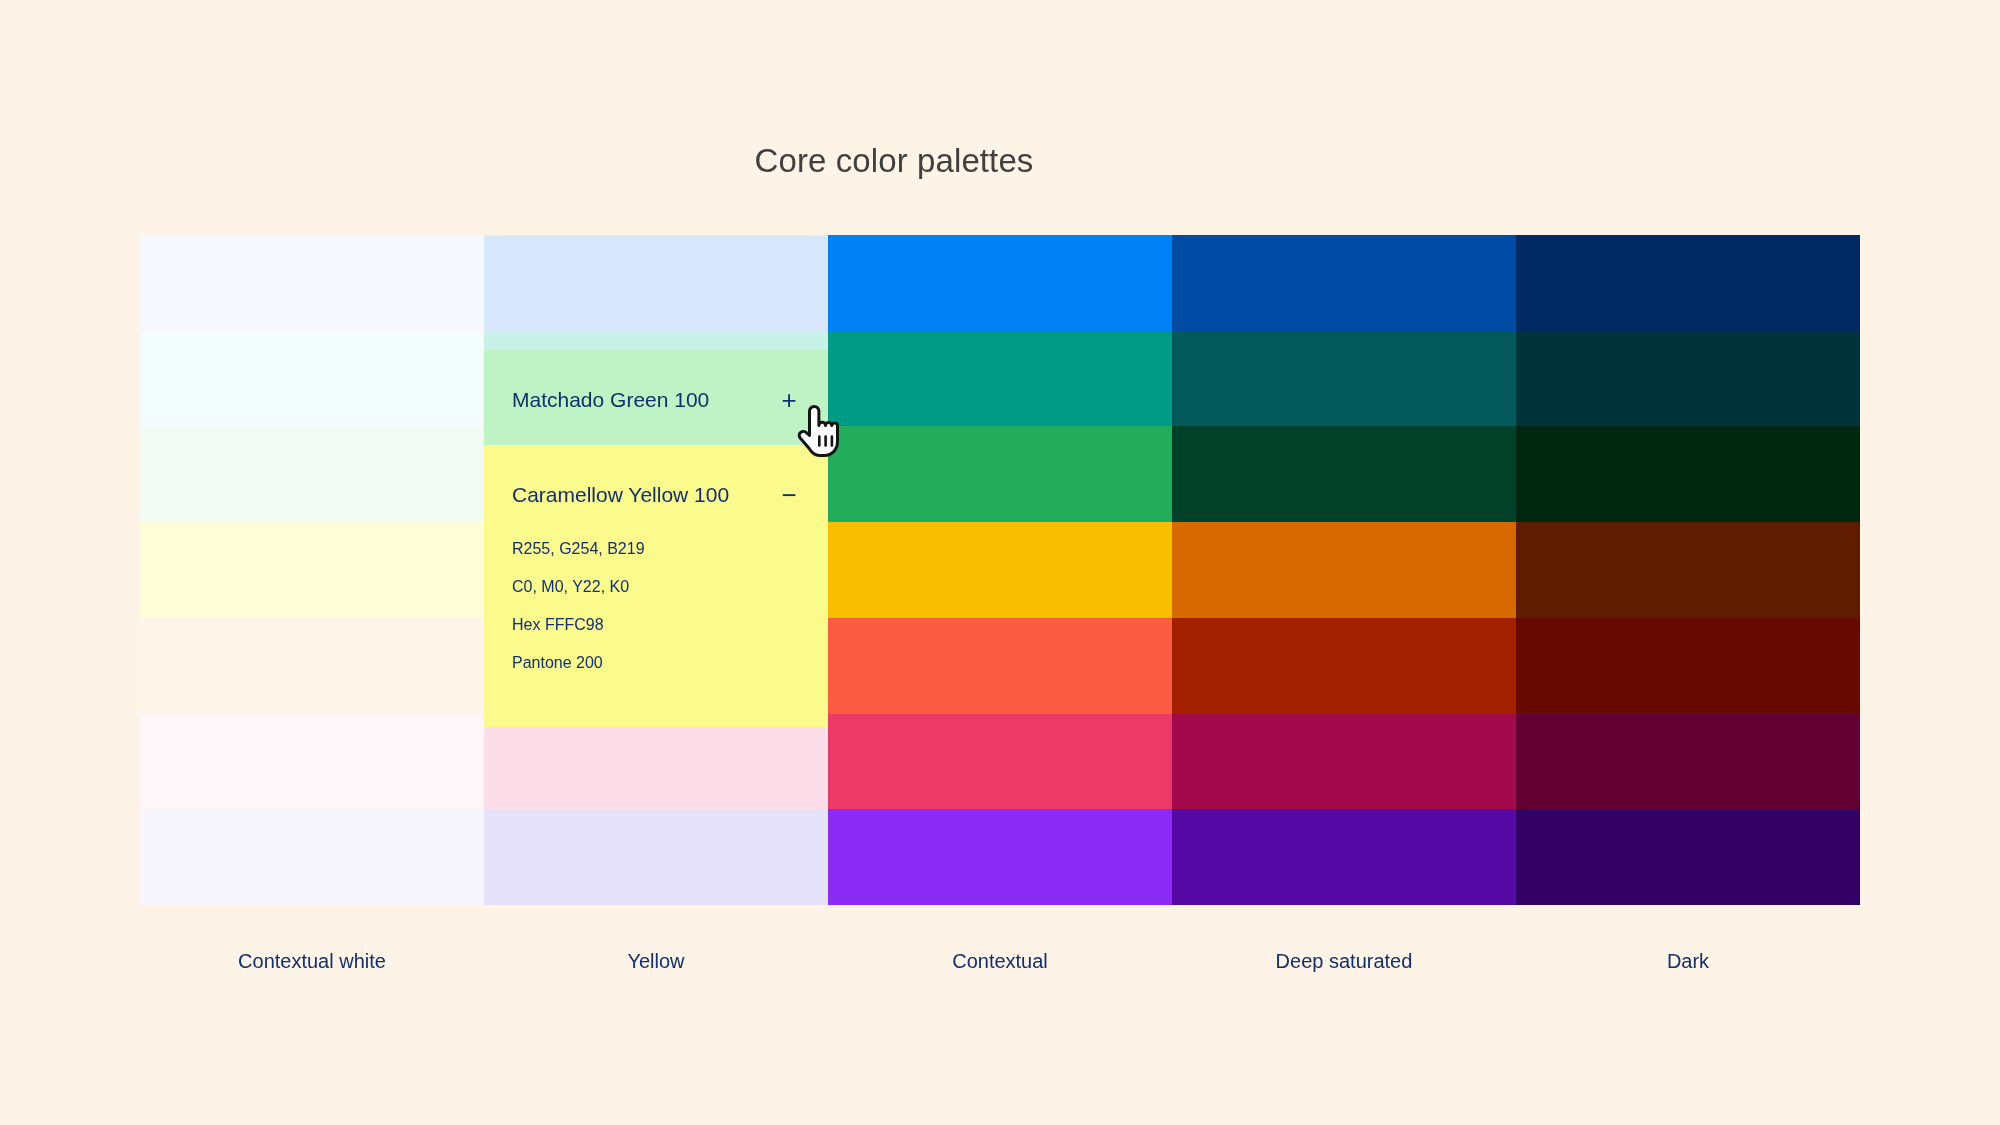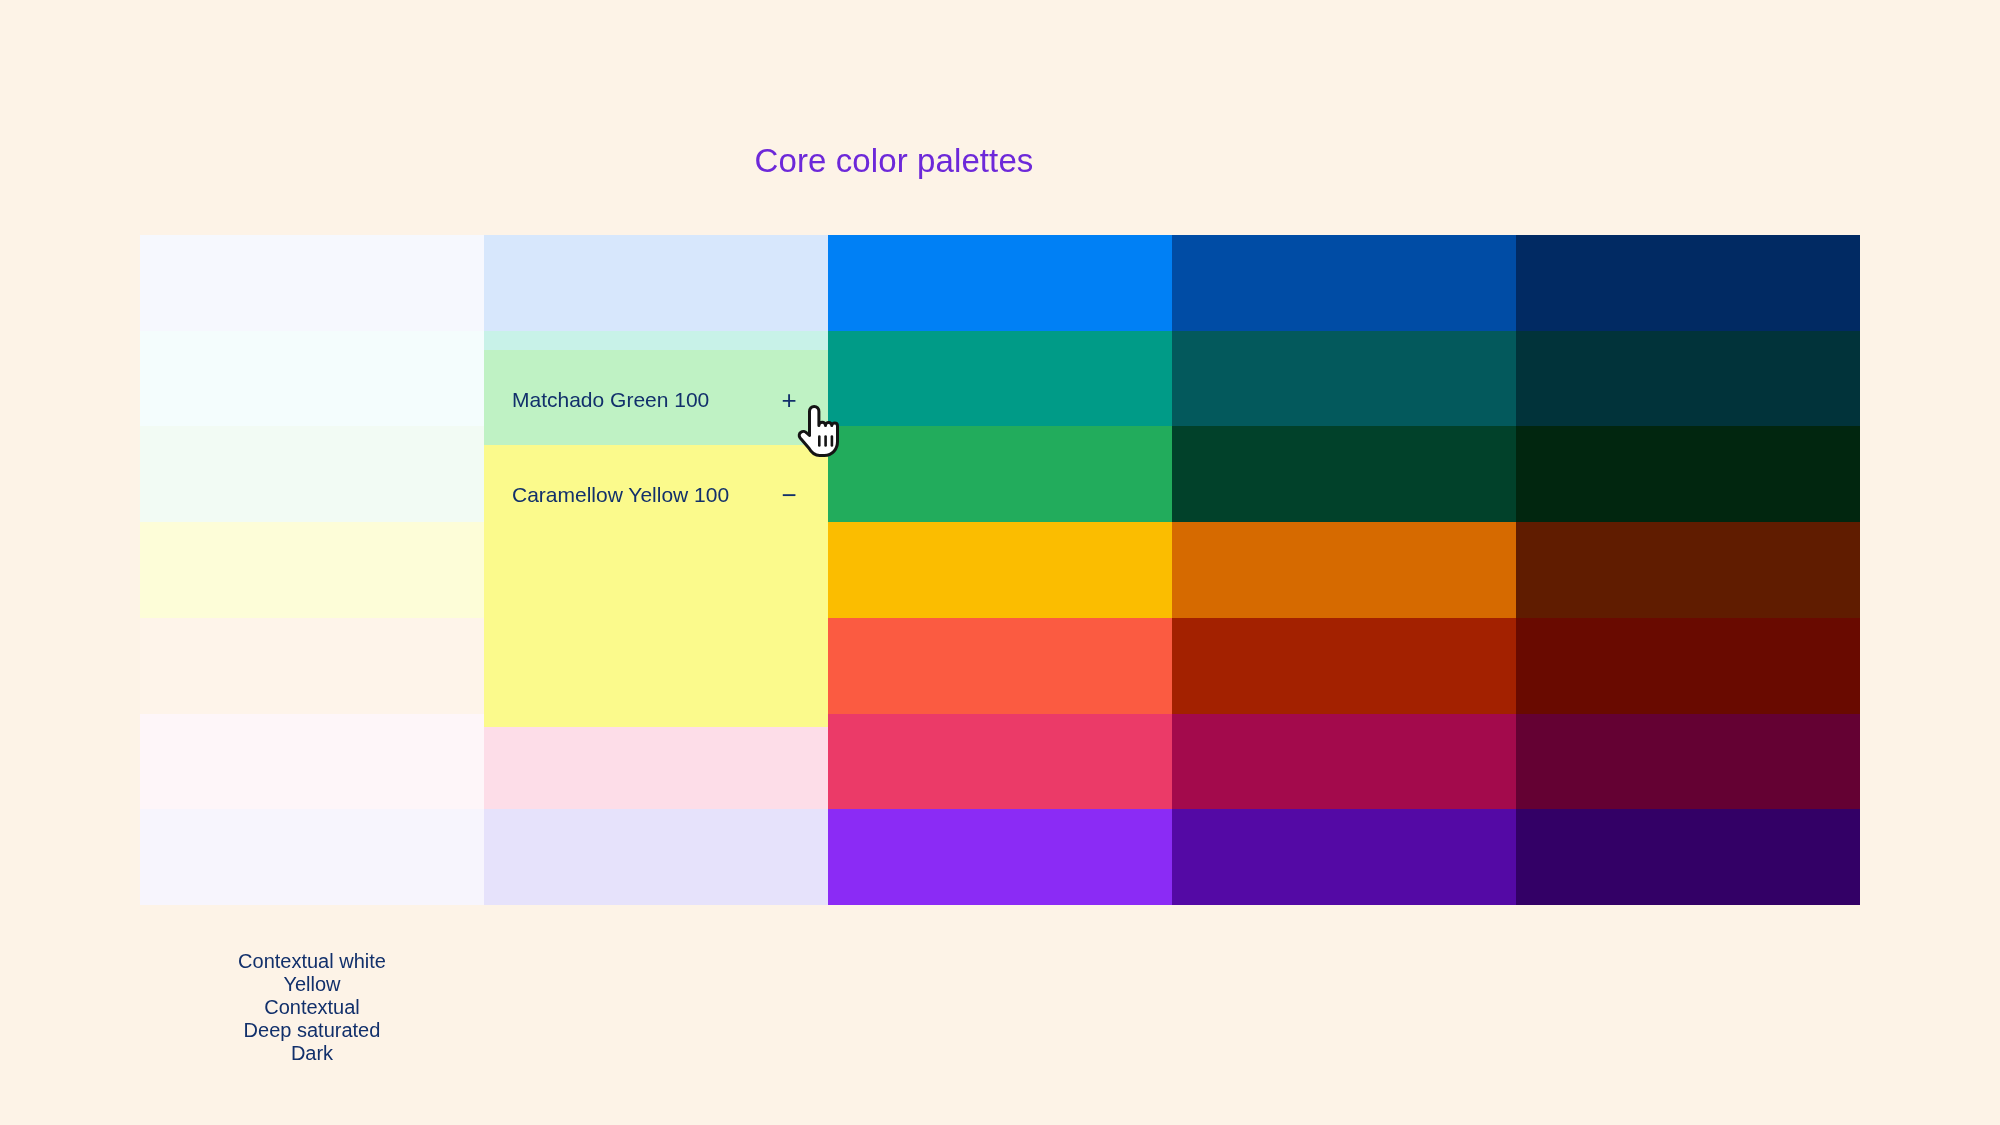--- a/index.html
+++ b/index.html
@@ -23,21 +23,21 @@
 
   
   .page-title {
     position: absolute;
     left: 0;
     top: 142px;
     width: 1788px;
     text-align: center;
     font-size: 33px;
     font-weight: 400;
-    color: #6d28d9;
+    color: #404040;
     letter-spacing: 0.1px;
   }
 
   
   .palette-grid {
     position: absolute;
     left: 140px;
     top: 235px;
     width: 1720px;
     height: 670px;
@@ -62,21 +62,21 @@
     position: relative;
   }
 
   
   .caption-row {
     position: absolute;
     left: 140px;
     top: 950px;
     width: 1720px;
     display: flex;
-    flex-direction: column;
+    flex-direction: row;
   }
   .caption {
     width: 344px;
     text-align: center;
     font-size: 20px;
     color: #12306B;
     font-weight: 400;
   }
 
   
@@ -216,20 +216,26 @@
     <div class="panel-header">
       <span class="panel-name">Matchado Green 100</span>
       <span class="panel-toggle">+</span>
     </div>
   </div>
 
   <div class="panel panel-expanded">
     <div class="panel-header">
       <span class="panel-name">Caramellow Yellow 100</span>
       <span class="panel-toggle">−</span>
+    </div>
+    <div class="panel-details">
+      <div class="detail-line">R255, G254, B219</div>
+      <div class="detail-line">C0, M0, Y22, K0</div>
+      <div class="detail-line">Hex FFFC98</div>
+      <div class="detail-line">Pantone 200</div>
     </div>
   </div>
 
   <div class="cursor">
     <svg width="42" height="52" viewBox="0 0 42 52" xmlns="http://www.w3.org/2000/svg">
       <path d="M12.5 30.5 L12.5 6.5 C12.5 3.6 14.6 1.5 17.2 1.5 C19.8 1.5 21.9 3.6 21.9 6.5 L21.9 20.5
                C21.9 18.6 23.3 17.2 25.2 17.2 C27.1 17.2 28.5 18.6 28.5 20.5
                C28.5 18.9 29.9 17.6 31.6 17.6 C33.4 17.6 34.8 18.9 34.8 20.6
                C34.8 19.2 36.1 18.1 37.6 18.1 C39.2 18.1 40.5 19.3 40.5 21.0
                L40.5 36.5 C40.5 44.0 35.6 50.5 27.4 50.5 L22.6 50.5

